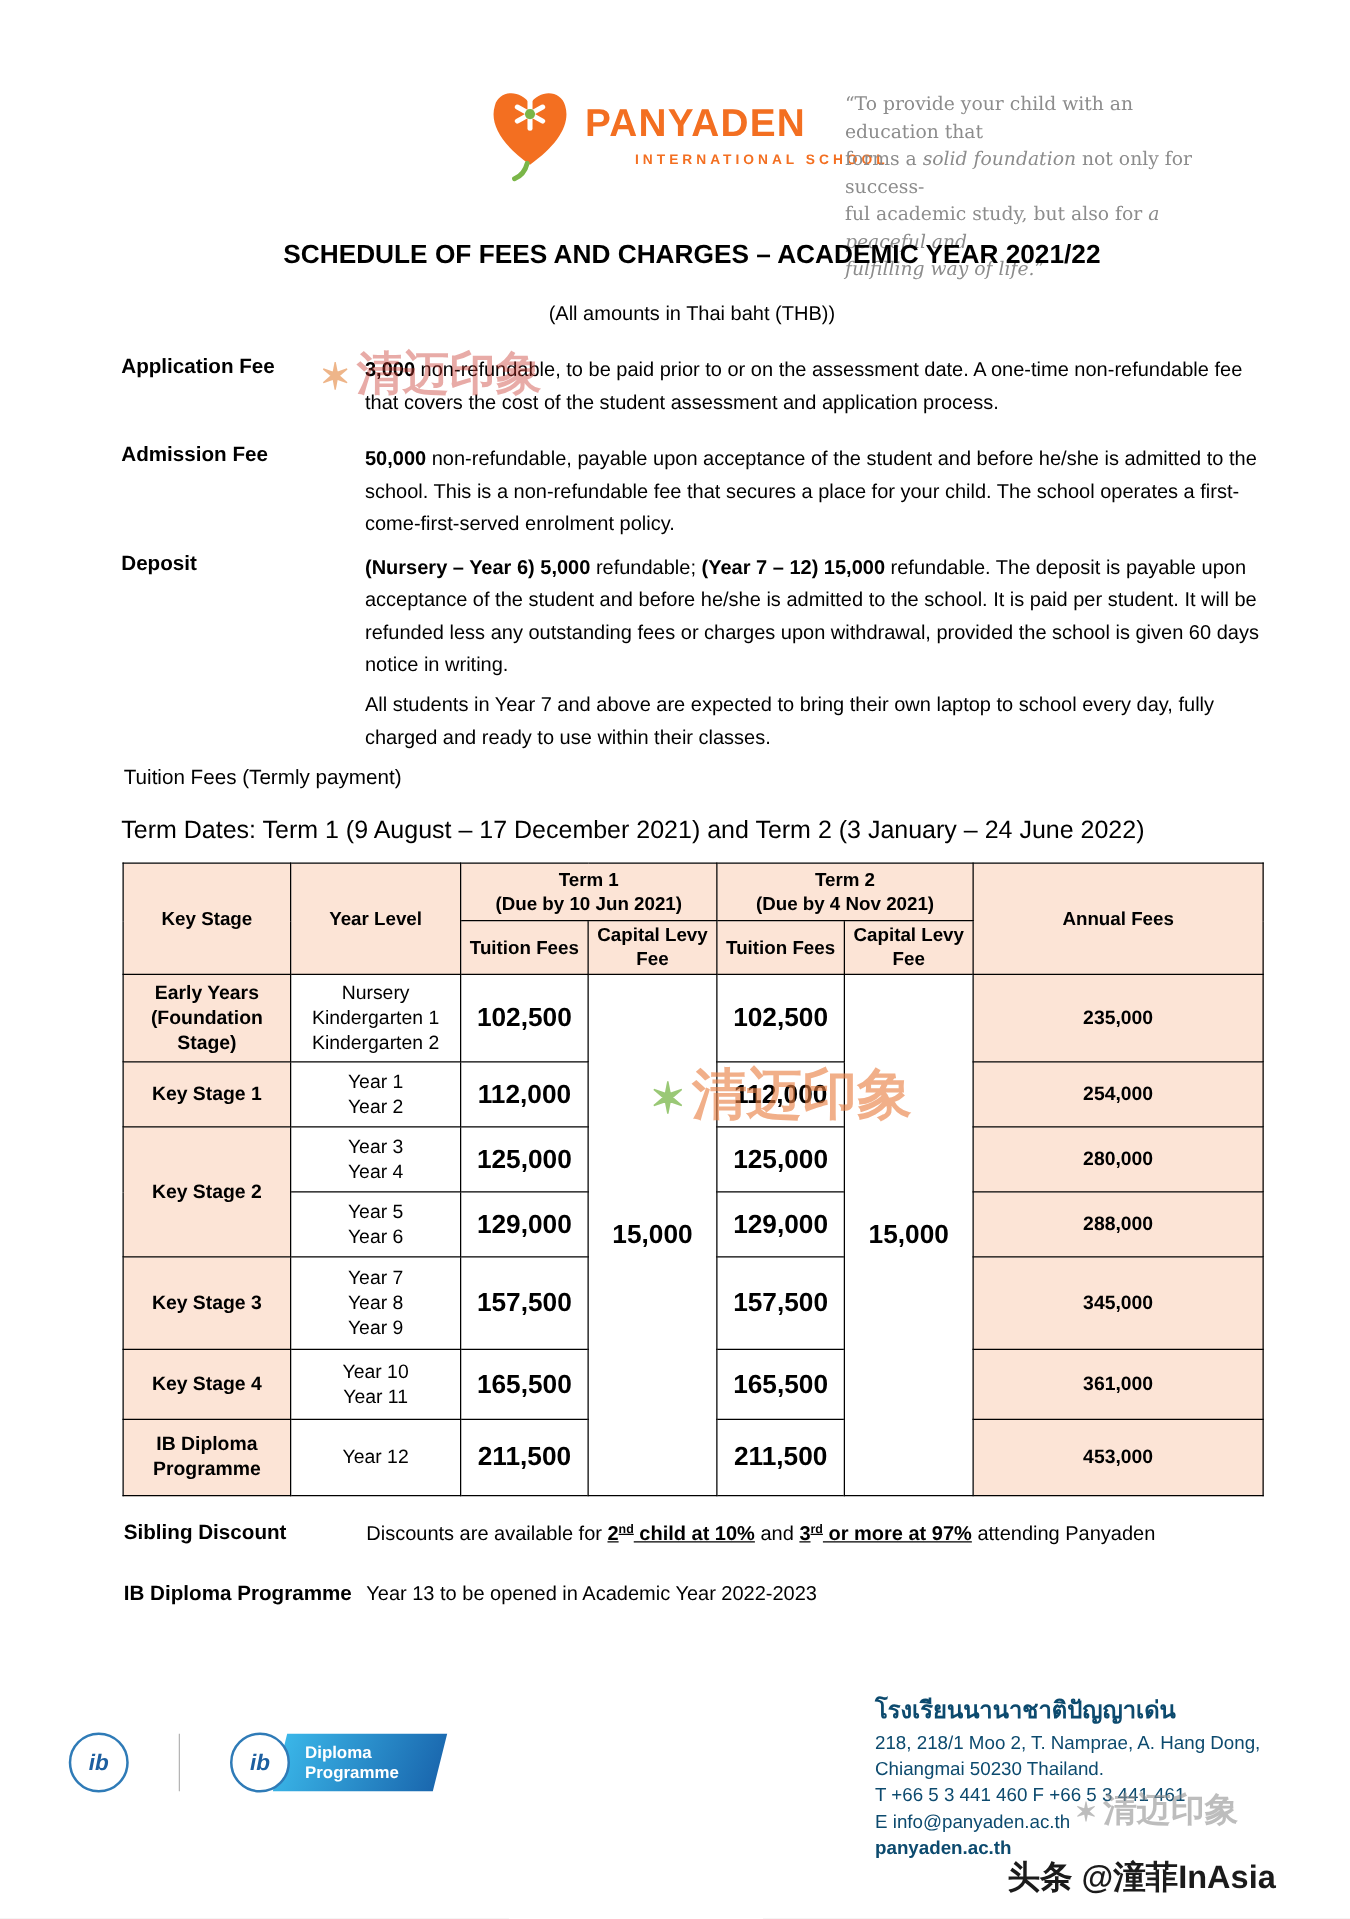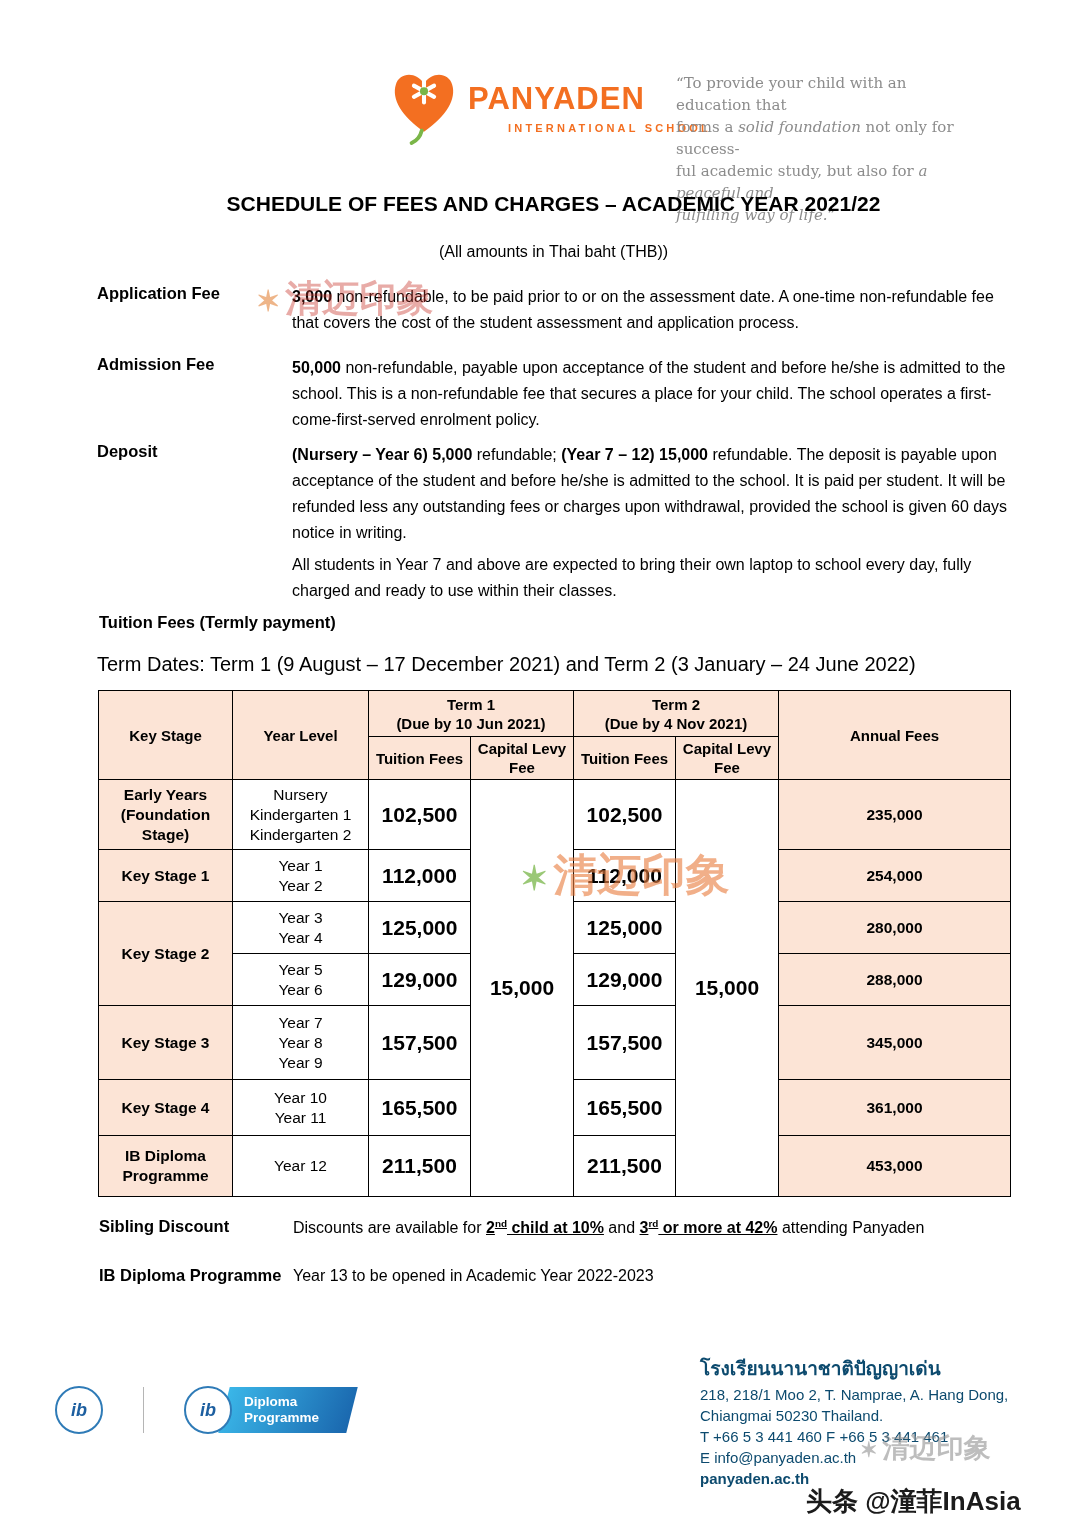--- a/index.html
+++ b/index.html
@@ -30,21 +30,21 @@
 
   
   .section { position:absolute; left:0; width:1080px; }
   .section .label { position:absolute; left:97px; top:0; font-size:16.5px; font-weight:bold; }
   .section .body  { position:absolute; left:292px; top:0; width:720px; font-size:16px; line-height:26px; }
   .section .body p + p { margin-top:6px; }
   #sec-application { top:284px; }
   #sec-admission   { top:355px; }
   #sec-deposit     { top:442px; }
 
-  .tuition-heading { position:absolute; left:99px; top:613px; font-size:16.5px; font-weight:bold; }
+  .tuition-heading { position:absolute; left:99px; top:613px; font-size:16.5px; font-weight:normal; }
   .term-dates      { position:absolute; left:97px; top:653px; font-size:20px; }
 
   
   .fees-table { position:absolute; left:98px; top:690px; border-collapse:collapse; table-layout:fixed; }
   .fees-table th, .fees-table td { border:1px solid #000; text-align:center; vertical-align:middle; padding:2px 4px; }
   .fees-table th { background:#fce4d6; font-size:15px; font-weight:bold; line-height:19px; }
   .cell-ks     { background:#fce4d6; font-weight:bold; font-size:15.5px; line-height:20px; }
   .cell-year   { font-size:15.5px; line-height:20px; background:#fff; }
   .cell-fee    { font-weight:bold; font-size:21px; background:#fff; }
   .cell-annual { background:#fce4d6; font-weight:bold; font-size:15.5px; }
@@ -248,21 +248,21 @@
           </td>
         <td class="cell-fee">211,500</td>
         <td class="cell-fee">211,500</td>
         <td class="cell-annual">453,000</td>
       </tr>
     </tbody>
   </table>
 
   <div class="note" id="note-sibling">
     <div class="label">Sibling Discount</div>
-    <div class="body"><span>Discounts are available for </span><span class="b u">2</span><sup class="b u">nd</sup><span class="b u"> child at 10%</span><span> and </span><span class="b u">3</span><sup class="b u">rd</sup><span class="b u"> or more at 42%</span><span> attending Panyaden</span></div>
+    <div class="body"><span>Discounts are available for </span><span class="b u">2</span><sup class="b u">nd</sup><span class="b u"> child at 10%</span><span> and </span><span class="b u">3</span><sup class="b u">rd</sup><span class="b u"> or more at 97%</span><span> attending Panyaden</span></div>
   </div>
 
   <div class="note" id="note-ib">
     <div class="label">IB Diploma Programme</div>
     <div class="body">Year 13 to be opened in Academic Year 2022-2023</div>
   </div>
 
   <div class="footer-logos">
     <div class="ib-circle">ib</div>
     <div class="logo-divider"></div>

